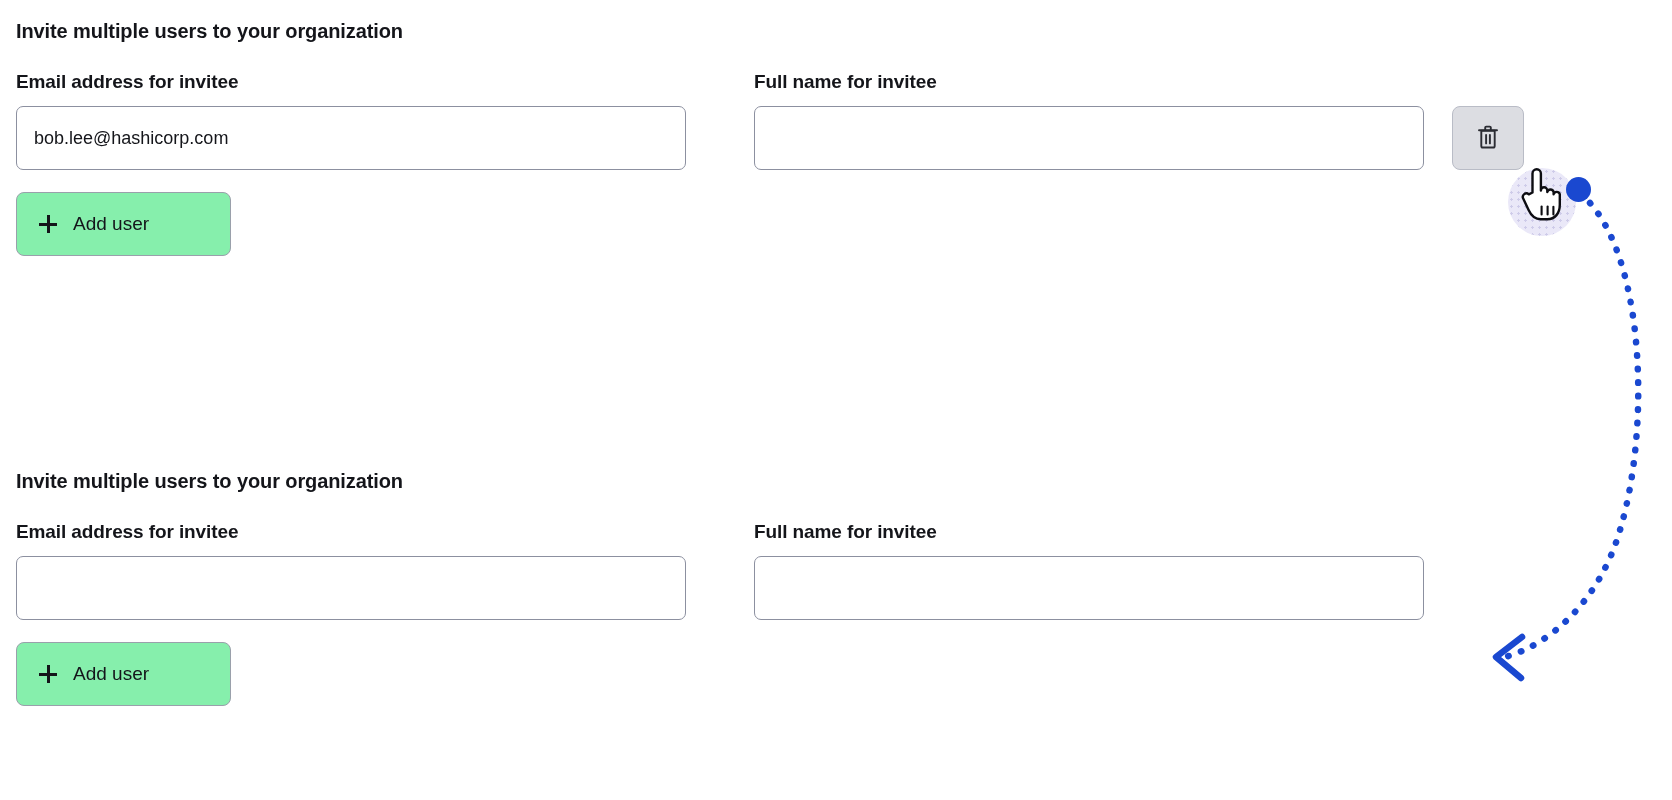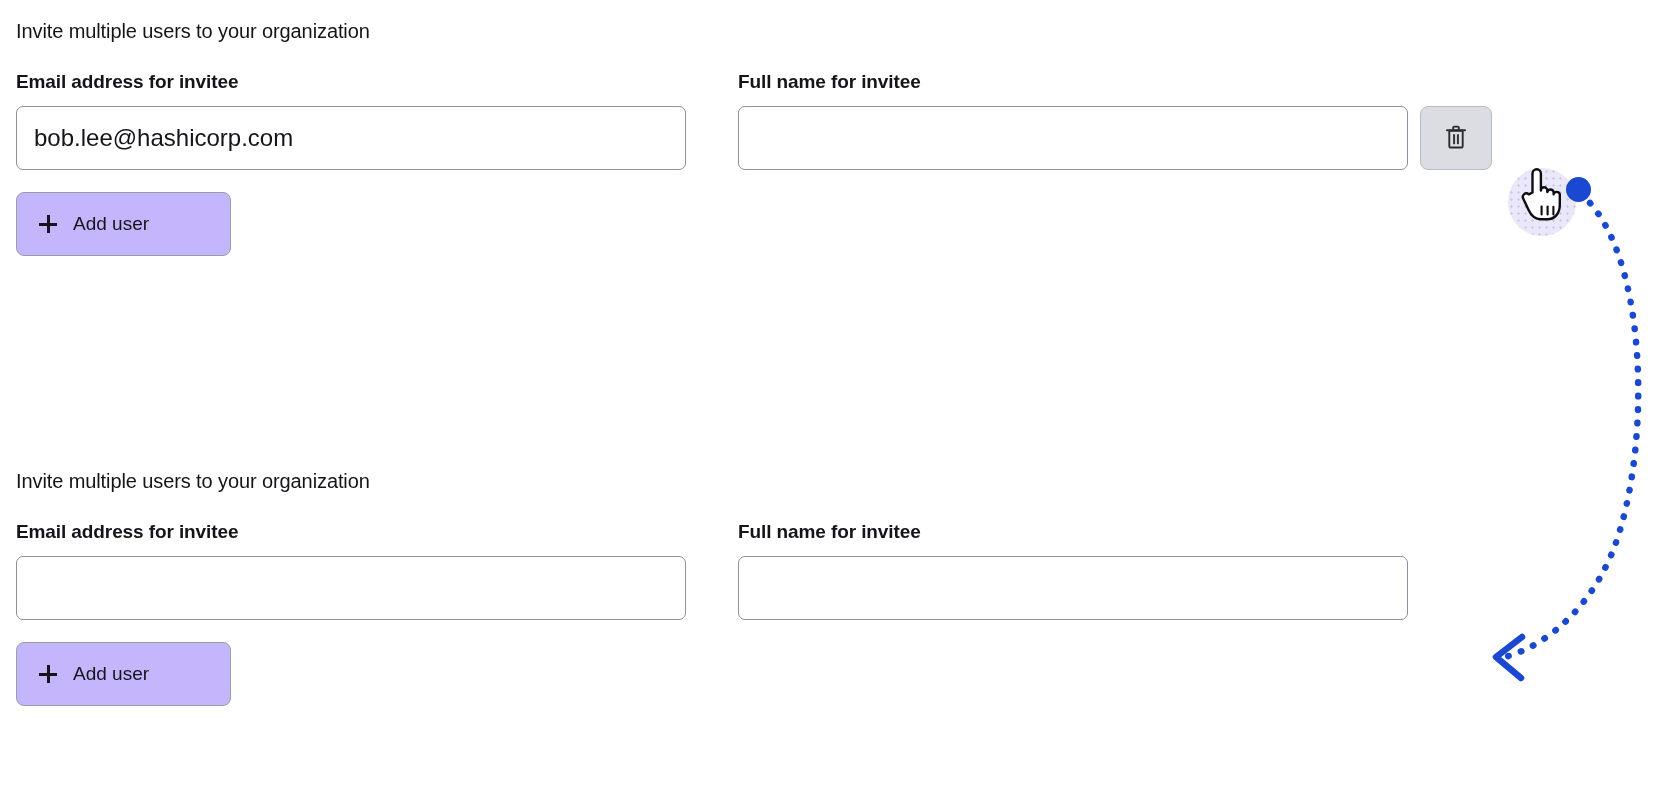--- a/index.html
+++ b/index.html
@@ -26,32 +26,32 @@
   
   .section {
     position: absolute;
     left: 16px;
   }
   #section-1 { top: 18px; }
   #section-2 { top: 468px; }
 
   .section-heading {
     font-size: 20px;
-    font-weight: normal;
+    font-weight: bold;
     line-height: 26px;
     color: #14151a;
     letter-spacing: -0.1px;
     margin: 0 0 26px 0;
     white-space: nowrap;
   }
 
   .fields-row {
     display: flex;
     align-items: center;
-    gap: 0;
+    gap: 16px;
   }
 
   .field-group {
     display: flex;
     flex-direction: column;
   }
   .field-group.email { width: 670px; margin-right: 18px; }
   .field-group.fullname { width: 670px; margin-right: 12px; margin-left: 34px; }
 
   .field-label {
@@ -64,21 +64,21 @@
     white-space: nowrap;
   }
 
   .text-input {
     width: 100%;
     height: 64px;
     border: 1.6px solid #8c90a0;
     border-radius: 7px;
     background: #ffffff;
     font-family: "Liberation Sans", sans-serif;
-    font-size: 24px;
+    font-size: 18px;
     color: #14151a;
     padding: 0 17px;
     outline: none;
   }
   .text-input::placeholder { color: #8c90a0; }
 
   
   .delete-slot {
     display: flex;
     flex-direction: column;
@@ -98,21 +98,21 @@
     padding: 0;
     cursor: pointer;
   }
 
   .add-user-button {
     margin-top: 22px;
     height: 64px;
     padding: 0 26px 0 22px;
     border: 1.5px solid #9aa0ab;
     border-radius: 8px;
-    background: #c4b5fd;
+    background: #86efac;
     display: inline-flex;
     align-items: center;
     gap: 16px;
     font-family: "Liberation Sans", sans-serif;
     font-size: 19px;
     color: #14151a;
     cursor: pointer;
     width: 215px;
   }
   .plus-icon {

